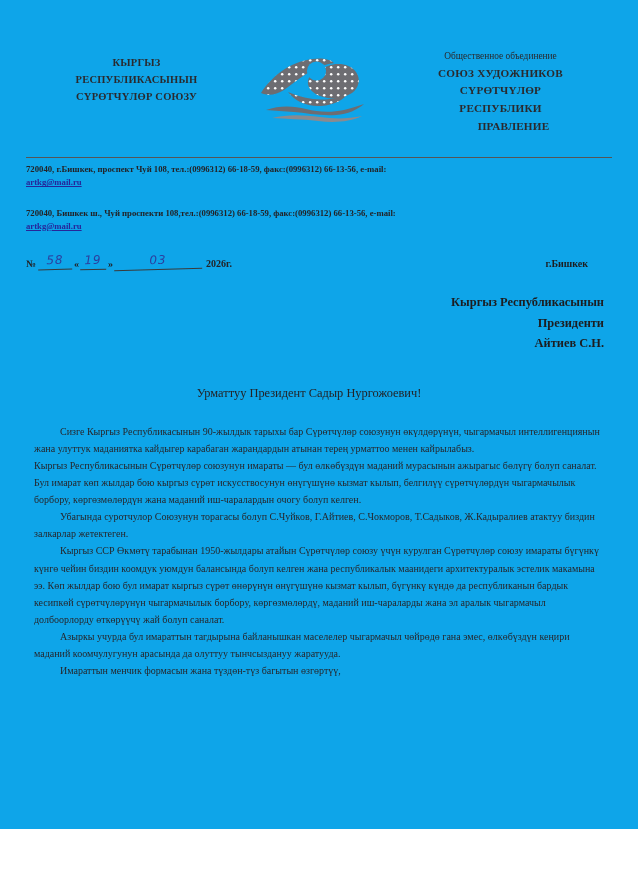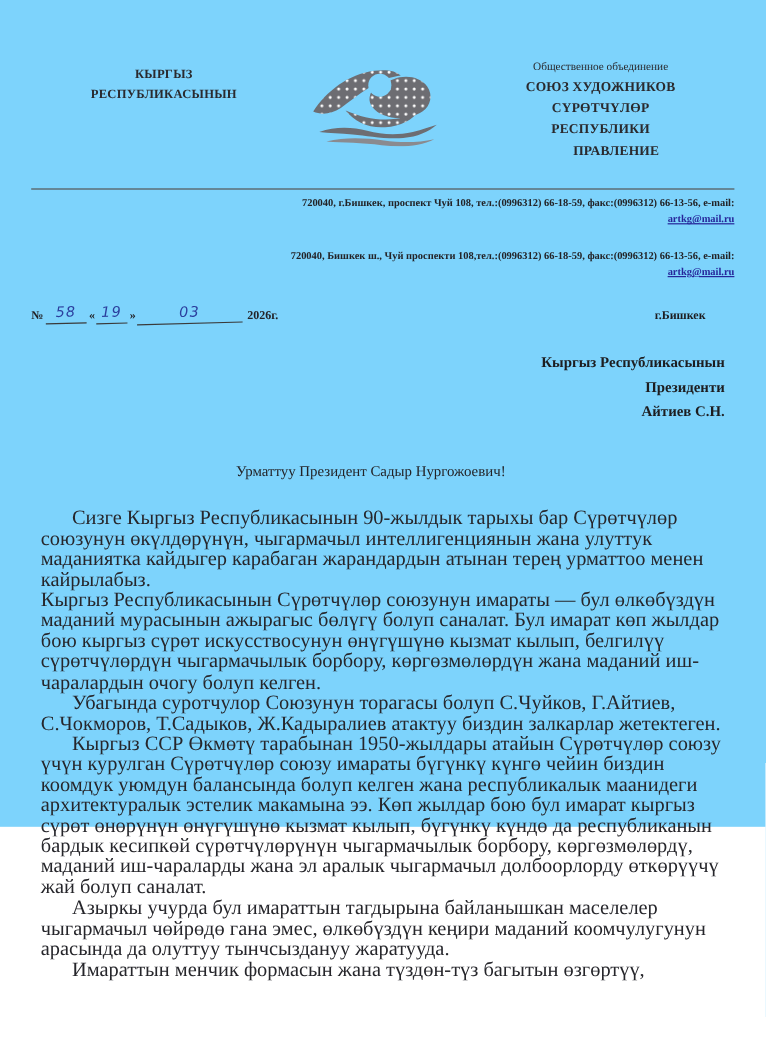--- a/index.html
+++ b/index.html
@@ -11,23 +11,23 @@
     width: 638px;
     height: 877px;
     font-family: "Liberation Serif", "DejaVu Serif", serif;
     color: #1d1d20;
     position: relative;
     overflow: hidden;
   }
 
   .page {
     width: 638px;
-    height: 689px;
+    height: 829px;
     position: relative;
-    background: #7dd3fc;
+    background: #0ea5e9;
   }
 
   
   .letterhead {
     display: flex;
     align-items: flex-start;
     justify-content: space-between;
     padding: 48px 30px 0 34px;
     box-sizing: border-box;
   }
@@ -73,29 +73,29 @@
   .lh-right .org-name div { white-space: nowrap; }
   .lh-right .org-name .indent-right { padding-left: 26px; }
 
   
   .addr-wrap {
     margin: 22px 26px 0 26px;
     border-top: 1.1px solid #555;
     padding-top: 5px;
   }
   .addr-line {
-    text-align: right;
+    text-align: left;
     font-size: 8.7px;
     font-weight: bold;
     line-height: 1.5;
     color: #232327;
     white-space: nowrap;
   }
   .addr-mail {
-    text-align: right;
+    text-align: left;
     font-size: 8.7px;
     font-weight: bold;
     line-height: 1.45;
     color: #26269a;
     text-decoration: underline;
   }
   .addr-line-2 { margin-top: 18px; }
 
   
   .ref-row {
@@ -157,21 +157,21 @@
     text-align: center;
     font-size: 12.4px;
     line-height: 1.5;
     color: #232327;
     padding-right: 20px;
   }
 
   
   .body-text {
     margin: 20px 34px 0 34px;
-    font-size: 17px;
+    font-size: 10px;
     line-height: 17.1px;
     color: #26262b;
     text-align: left;
   }
   .body-text p {
     margin: 0 0 0 0;
     text-indent: 26px;
     hyphens: none;
   }
   .body-text p.no-indent { text-indent: 0; }
@@ -179,20 +179,21 @@
 </head>
 <body>
 
 <div class="page">
 
   <div class="letterhead">
 
     <div class="lh-left">
       <div>КЫРГЫЗ</div>
       <div>РЕСПУБЛИКАСЫНЫН</div>
+      <div>СҮРӨТЧҮЛӨР СОЮЗУ</div>
     </div>
 
     <div class="lh-logo">
       <svg width="116" height="72" viewBox="0 0 116 72" aria-hidden="true">
         <defs>
           <pattern id="dots" x="0" y="0" width="7" height="7" patternUnits="userSpaceOnUse">
             <circle cx="3.2" cy="3.2" r="1.25" fill="#ffffff"></circle>
           </pattern>
           <mask id="ringmask">
             <rect x="0" y="0" width="116" height="72" fill="#fff"></rect>

